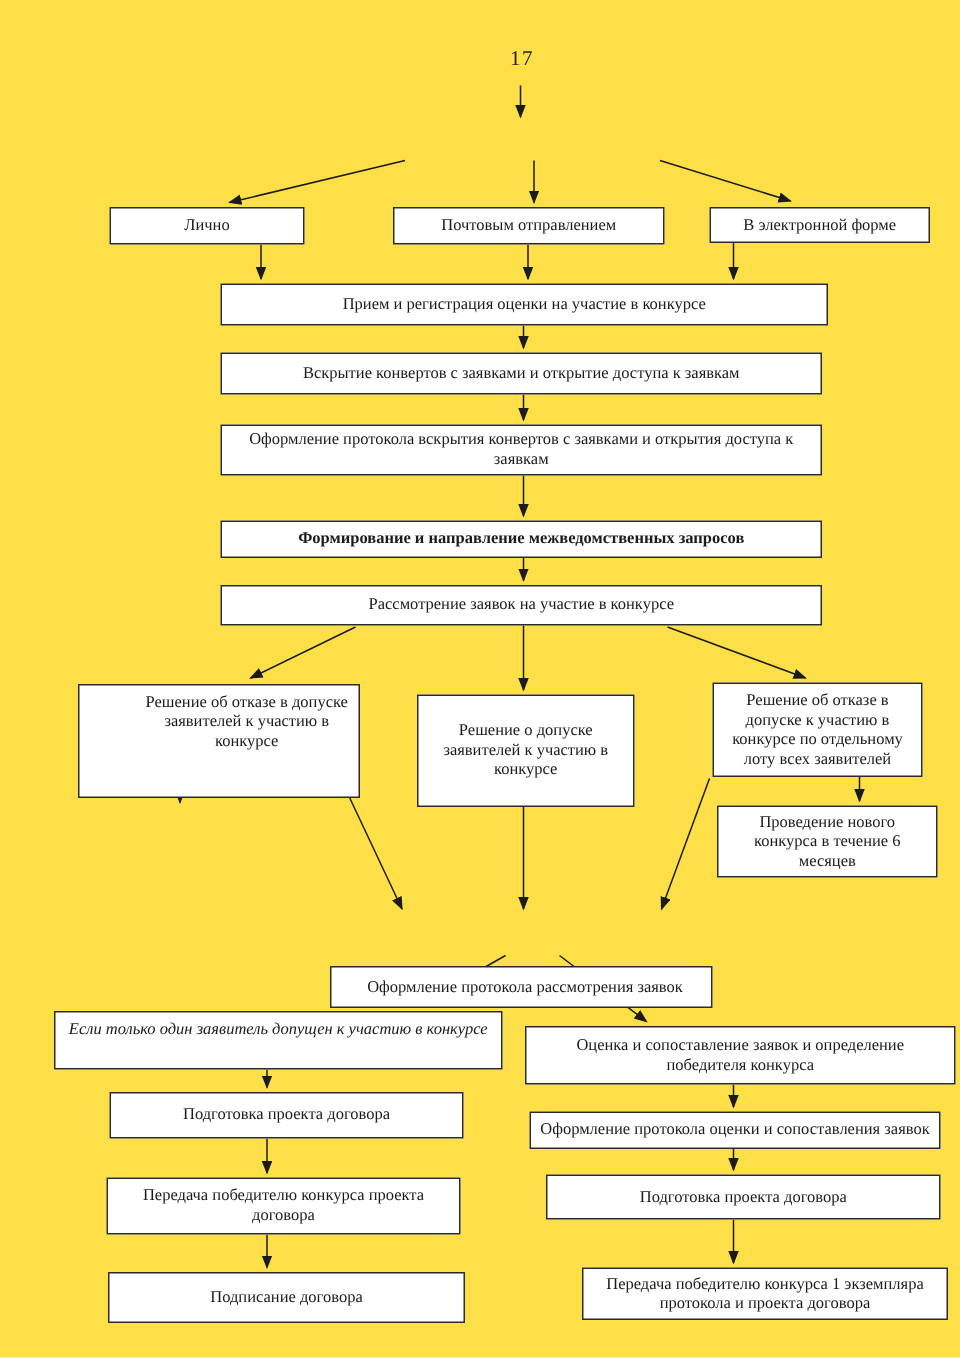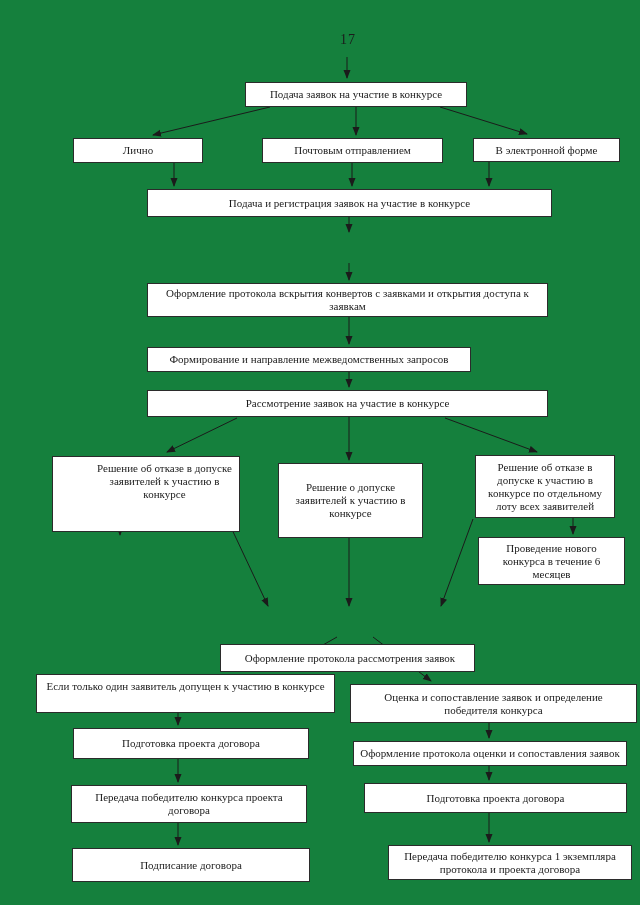--- a/index.html
+++ b/index.html
@@ -1,17 +1,17 @@
 <!DOCTYPE html>
 <html><head>
 <meta charset="utf-8">
 <style>
   html,body { margin:0; padding:0; background:#ffffff; }
   .page {
-    position:relative; width:640px; height:905px; background:#15803d;
+    position:relative; width:640px; height:905px; background:#fde047;
     font-family:"Liberation Serif","DejaVu Serif",serif; color:#1b1b1b;
     overflow:hidden;
   }
   .page-number {
     position:absolute; left:308px; top:32px; width:80px;
     text-align:center; font-size:14px; letter-spacing:1px;
   }
   svg.connectors { position:absolute; left:0; top:0; width:640px; height:905px; }
   svg.connectors line { stroke:#1b1b1b; stroke-width:1; }
   .node {
@@ -23,29 +23,29 @@
   .node.v-top { align-items:flex-start; padding-top:5px; }
 
   
   .n-submit        { left:245px; top:82px;  width:222px; height:25px; }
   .n-in-person     { left:73px;  top:138px; width:130px; height:25px; }
   .n-by-mail       { left:262px; top:138px; width:181px; height:25px; }
   .n-electronic    { left:473px; top:138px; width:147px; height:24px; }
   .n-reception     { left:147px; top:189px; width:405px; height:28px; }
   .n-envelope      { left:147px; top:235px; width:401px; height:28px; }
   .n-open-protocol { left:147px; top:283px; width:401px; height:34px; }
-  .n-interagency   { left:147px; top:347px; width:324px; height:25px; }
+  .n-interagency   { left:147px; top:347px; width:401px; height:25px;font-weight:bold; }
   .n-consideration { left:147px; top:390px; width:401px; height:27px; }
   .n-refusal-all   { left:52px;  top:456px; width:188px; height:76px;padding-left:43px; }
   .n-notification  { left:83px;  top:538px; width:145px; height:56px; }
   .n-admission     { left:278px; top:463px; width:145px; height:75px; }
   .n-refusal-lot   { left:475px; top:455px; width:140px; height:63px; }
   .n-new-tender    { left:478px; top:537px; width:147px; height:48px; }
   .n-cons-protocol { left:220px; top:644px; width:255px; height:28px;padding-left:11px; }
-  .n-single        { left:36px;  top:674px; width:299px; height:39px; }
+  .n-single        { left:36px;  top:674px; width:299px; height:39px;font-style:italic; }
   .n-draft-left    { left:73px;  top:728px; width:236px; height:31px; }
   .n-transfer-left { left:71px;  top:785px; width:236px; height:38px; }
   .n-signing       { left:72px;  top:848px; width:238px; height:34px; }
   .n-evaluation    { left:350px; top:684px; width:287px; height:39px; }
   .n-eval-protocol { left:353px; top:741px; width:274px; height:25px; }
   .n-draft-right   { left:364px; top:783px; width:263px; height:30px; }
   .n-transfer-right{ left:388px; top:845px; width:244px; height:35px; }
 </style>
 </head>
 <body>
@@ -82,25 +82,25 @@
     <line x1="337" y1="637" x2="277" y2="671" marker-end="url(#ah)"></line>
     <line x1="373" y1="637" x2="431" y2="681" marker-end="url(#ah)"></line>
     <line x1="178" y1="713" x2="178" y2="725" marker-end="url(#ah)"></line>
     <line x1="178" y1="759" x2="178" y2="782" marker-end="url(#ah)"></line>
     <line x1="178" y1="823" x2="178" y2="845" marker-end="url(#ah)"></line>
     <line x1="489" y1="723" x2="489" y2="738" marker-end="url(#ah)"></line>
     <line x1="489" y1="766" x2="489" y2="780" marker-end="url(#ah)"></line>
     <line x1="489" y1="813" x2="489" y2="842" marker-end="url(#ah)"></line>
   </svg>
 
-  <div class="node n-submit">Подача заявок на участие в конкурсе</div>
   <div class="node n-in-person">Лично</div>
   <div class="node n-by-mail">Почтовым отправлением</div>
   <div class="node n-electronic">В электронной форме</div>
-  <div class="node n-reception">Подача и регистрация заявок на участие в конкурсе</div>
+  <div class="node n-reception">Прием и регистрация оценки на участие в конкурсе</div>
+  <div class="node n-envelope">Вскрытие конвертов с заявками и открытие доступа к заявкам</div>
   <div class="node n-open-protocol">Оформление протокола вскрытия конвертов с заявками и открытия доступа к заявкам</div>
   <div class="node n-interagency">Формирование и направление межведомственных запросов</div>
   <div class="node n-consideration">Рассмотрение заявок на участие в конкурсе</div>
   <div class="node n-refusal-all v-top">Решение об отказе в допуске заявителей к участию в конкурсе</div>
   <div class="node n-admission">Решение о допуске заявителей к участию в конкурсе</div>
   <div class="node n-refusal-lot">Решение об отказе в допуске к участию в конкурсе по отдельному лоту всех заявителей</div>
   <div class="node n-new-tender">Проведение нового конкурса в течение 6 месяцев</div>
   <div class="node n-cons-protocol">Оформление протокола рассмотрения заявок</div>
   <div class="node n-single v-top">Если только один заявитель допущен к участию в конкурсе</div>
   <div class="node n-draft-left">Подготовка проекта договора</div>

